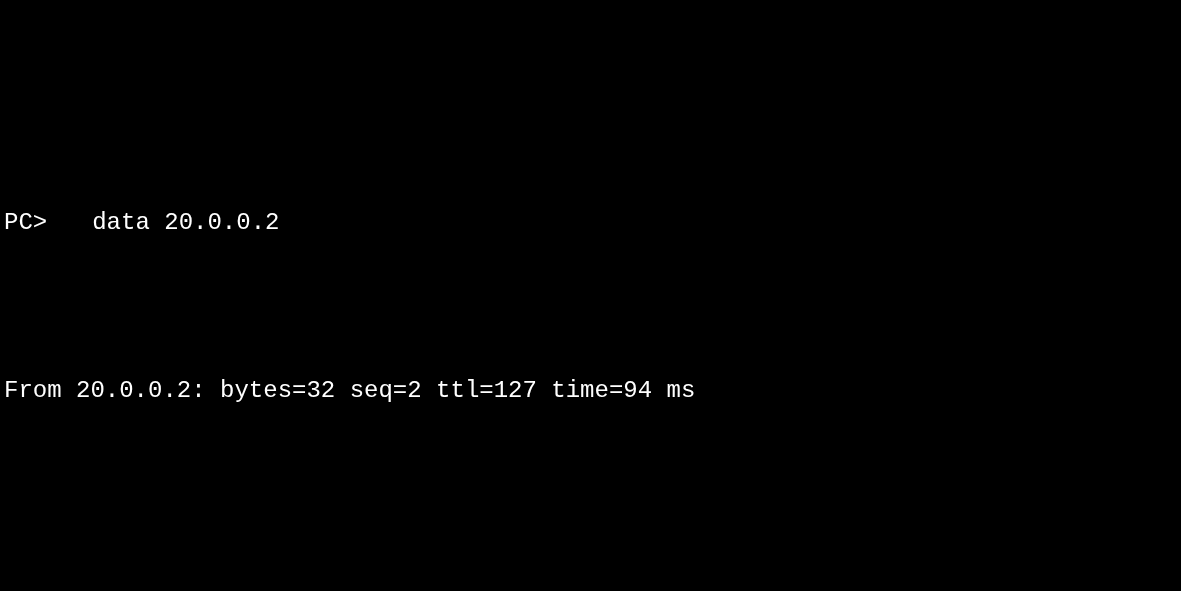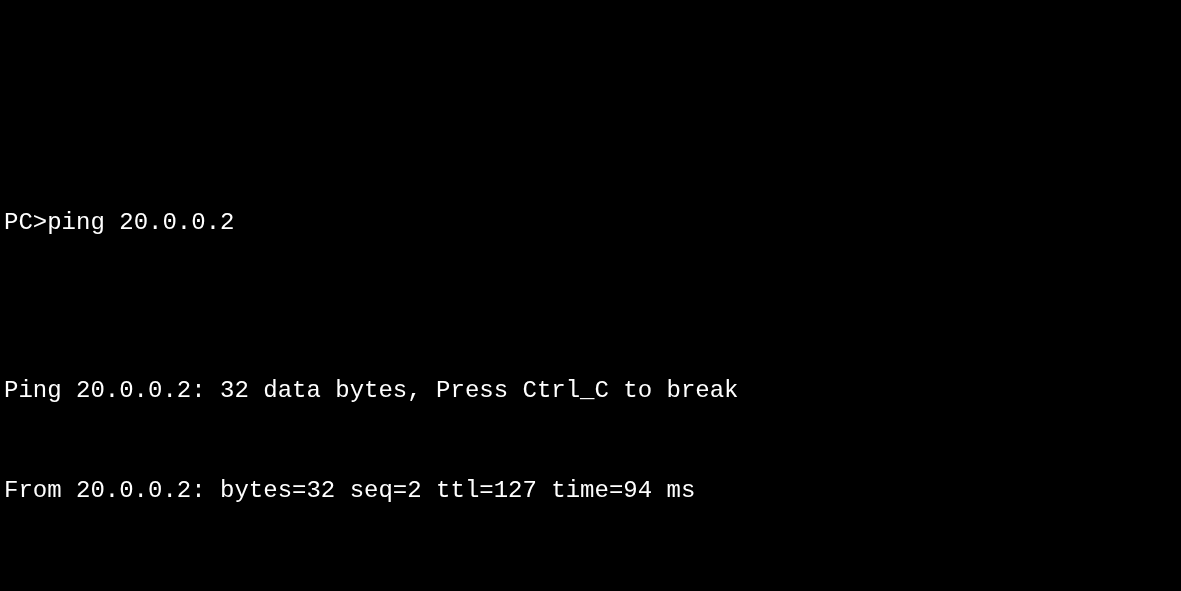--- a/index.html
+++ b/index.html
@@ -22,33 +22,33 @@
     .terminal {
       width: 100%;
       height: 100%;
     }
     .line {
       display: block;
     }
     .prompt-line {
       display: flex;
       align-items: flex-start;
+      gap: 45px;
     }
   </style>
 </head>
 <body>
 
 
 
 <div class="terminal">
   <div class="prompt-line">
-    <span>PC&gt;</span><span>ping 20.0.0.2</span>
+    <span>PC&gt;</span><span>data 20.0.0.2</span>
   </div>
   <span class="line"></span>
-  <span class="line">Ping 20.0.0.2: 32 data bytes, Press Ctrl_C to break</span>
   <span class="line">From 20.0.0.2: bytes=32 seq=2 ttl=127 time=94 ms</span>
   
   
   
   <span class="line"></span>
   
   
   
   
   

